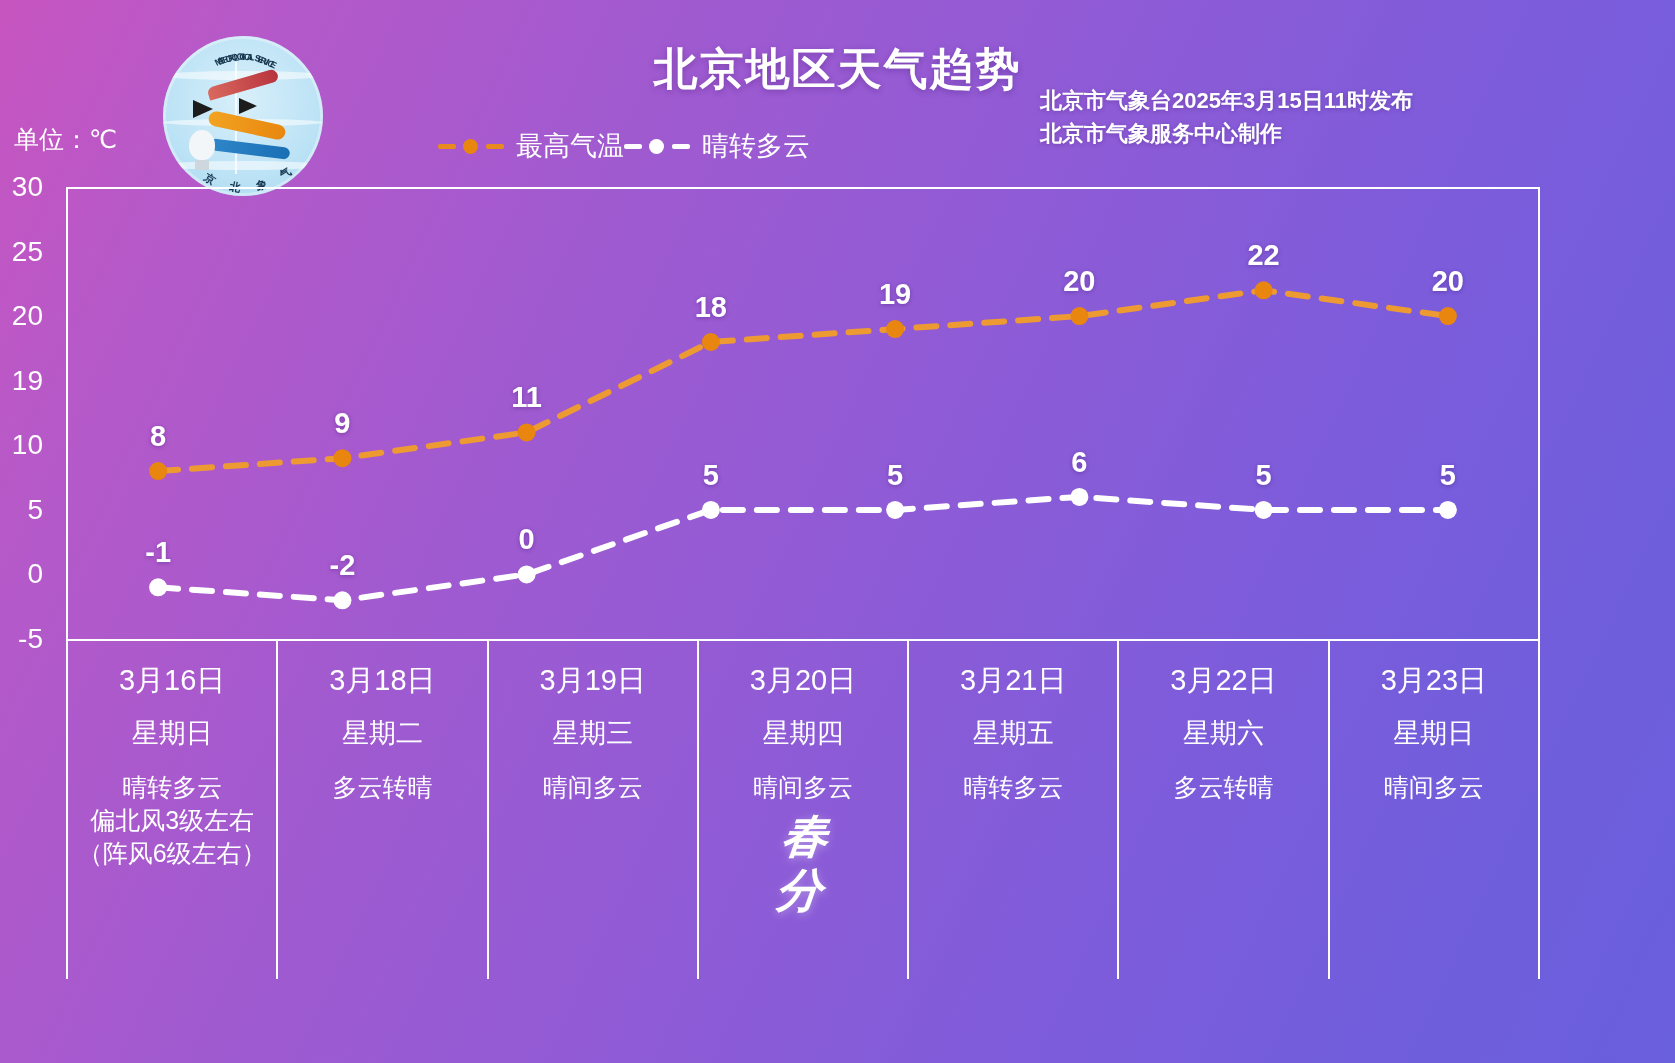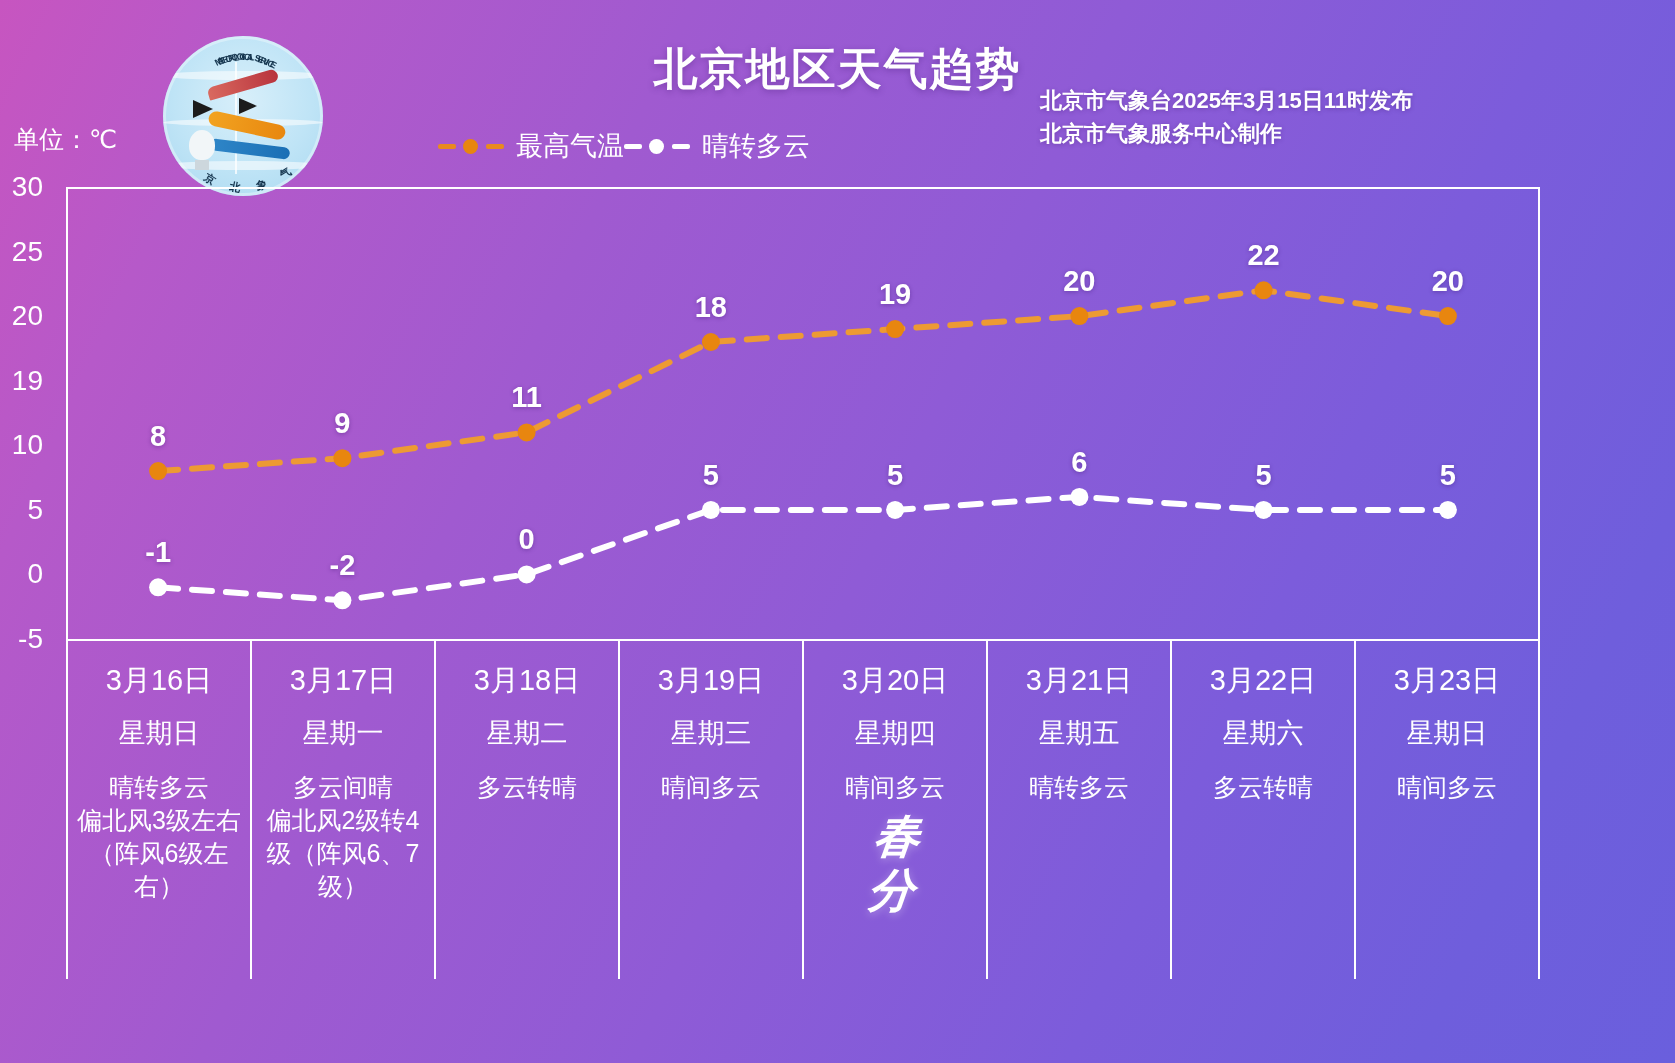--- a/index.html
+++ b/index.html
@@ -379,26 +379,20 @@
     </div>
 
   <div id="table">
       <div class="col">
         <div class="date">3月16日</div>
         <div class="week">星期日</div>
         <div class="desc">晴转多云</div>
         <div class="wind">偏北风3级左右（阵风6级左右）</div>
       </div>
       <div class="col">
-        <div class="date">3月17日</div>
-        <div class="week">星期一</div>
-        <div class="desc">多云间晴</div>
-        <div class="wind">偏北风2级转4级（阵风6、7级）</div>
-      </div>
-      <div class="col">
         <div class="date">3月18日</div>
         <div class="week">星期二</div>
         <div class="desc">多云转晴</div>
       </div>
       <div class="col">
         <div class="date">3月19日</div>
         <div class="week">星期三</div>
         <div class="desc">晴间多云</div>
       </div>
       <div class="col">

